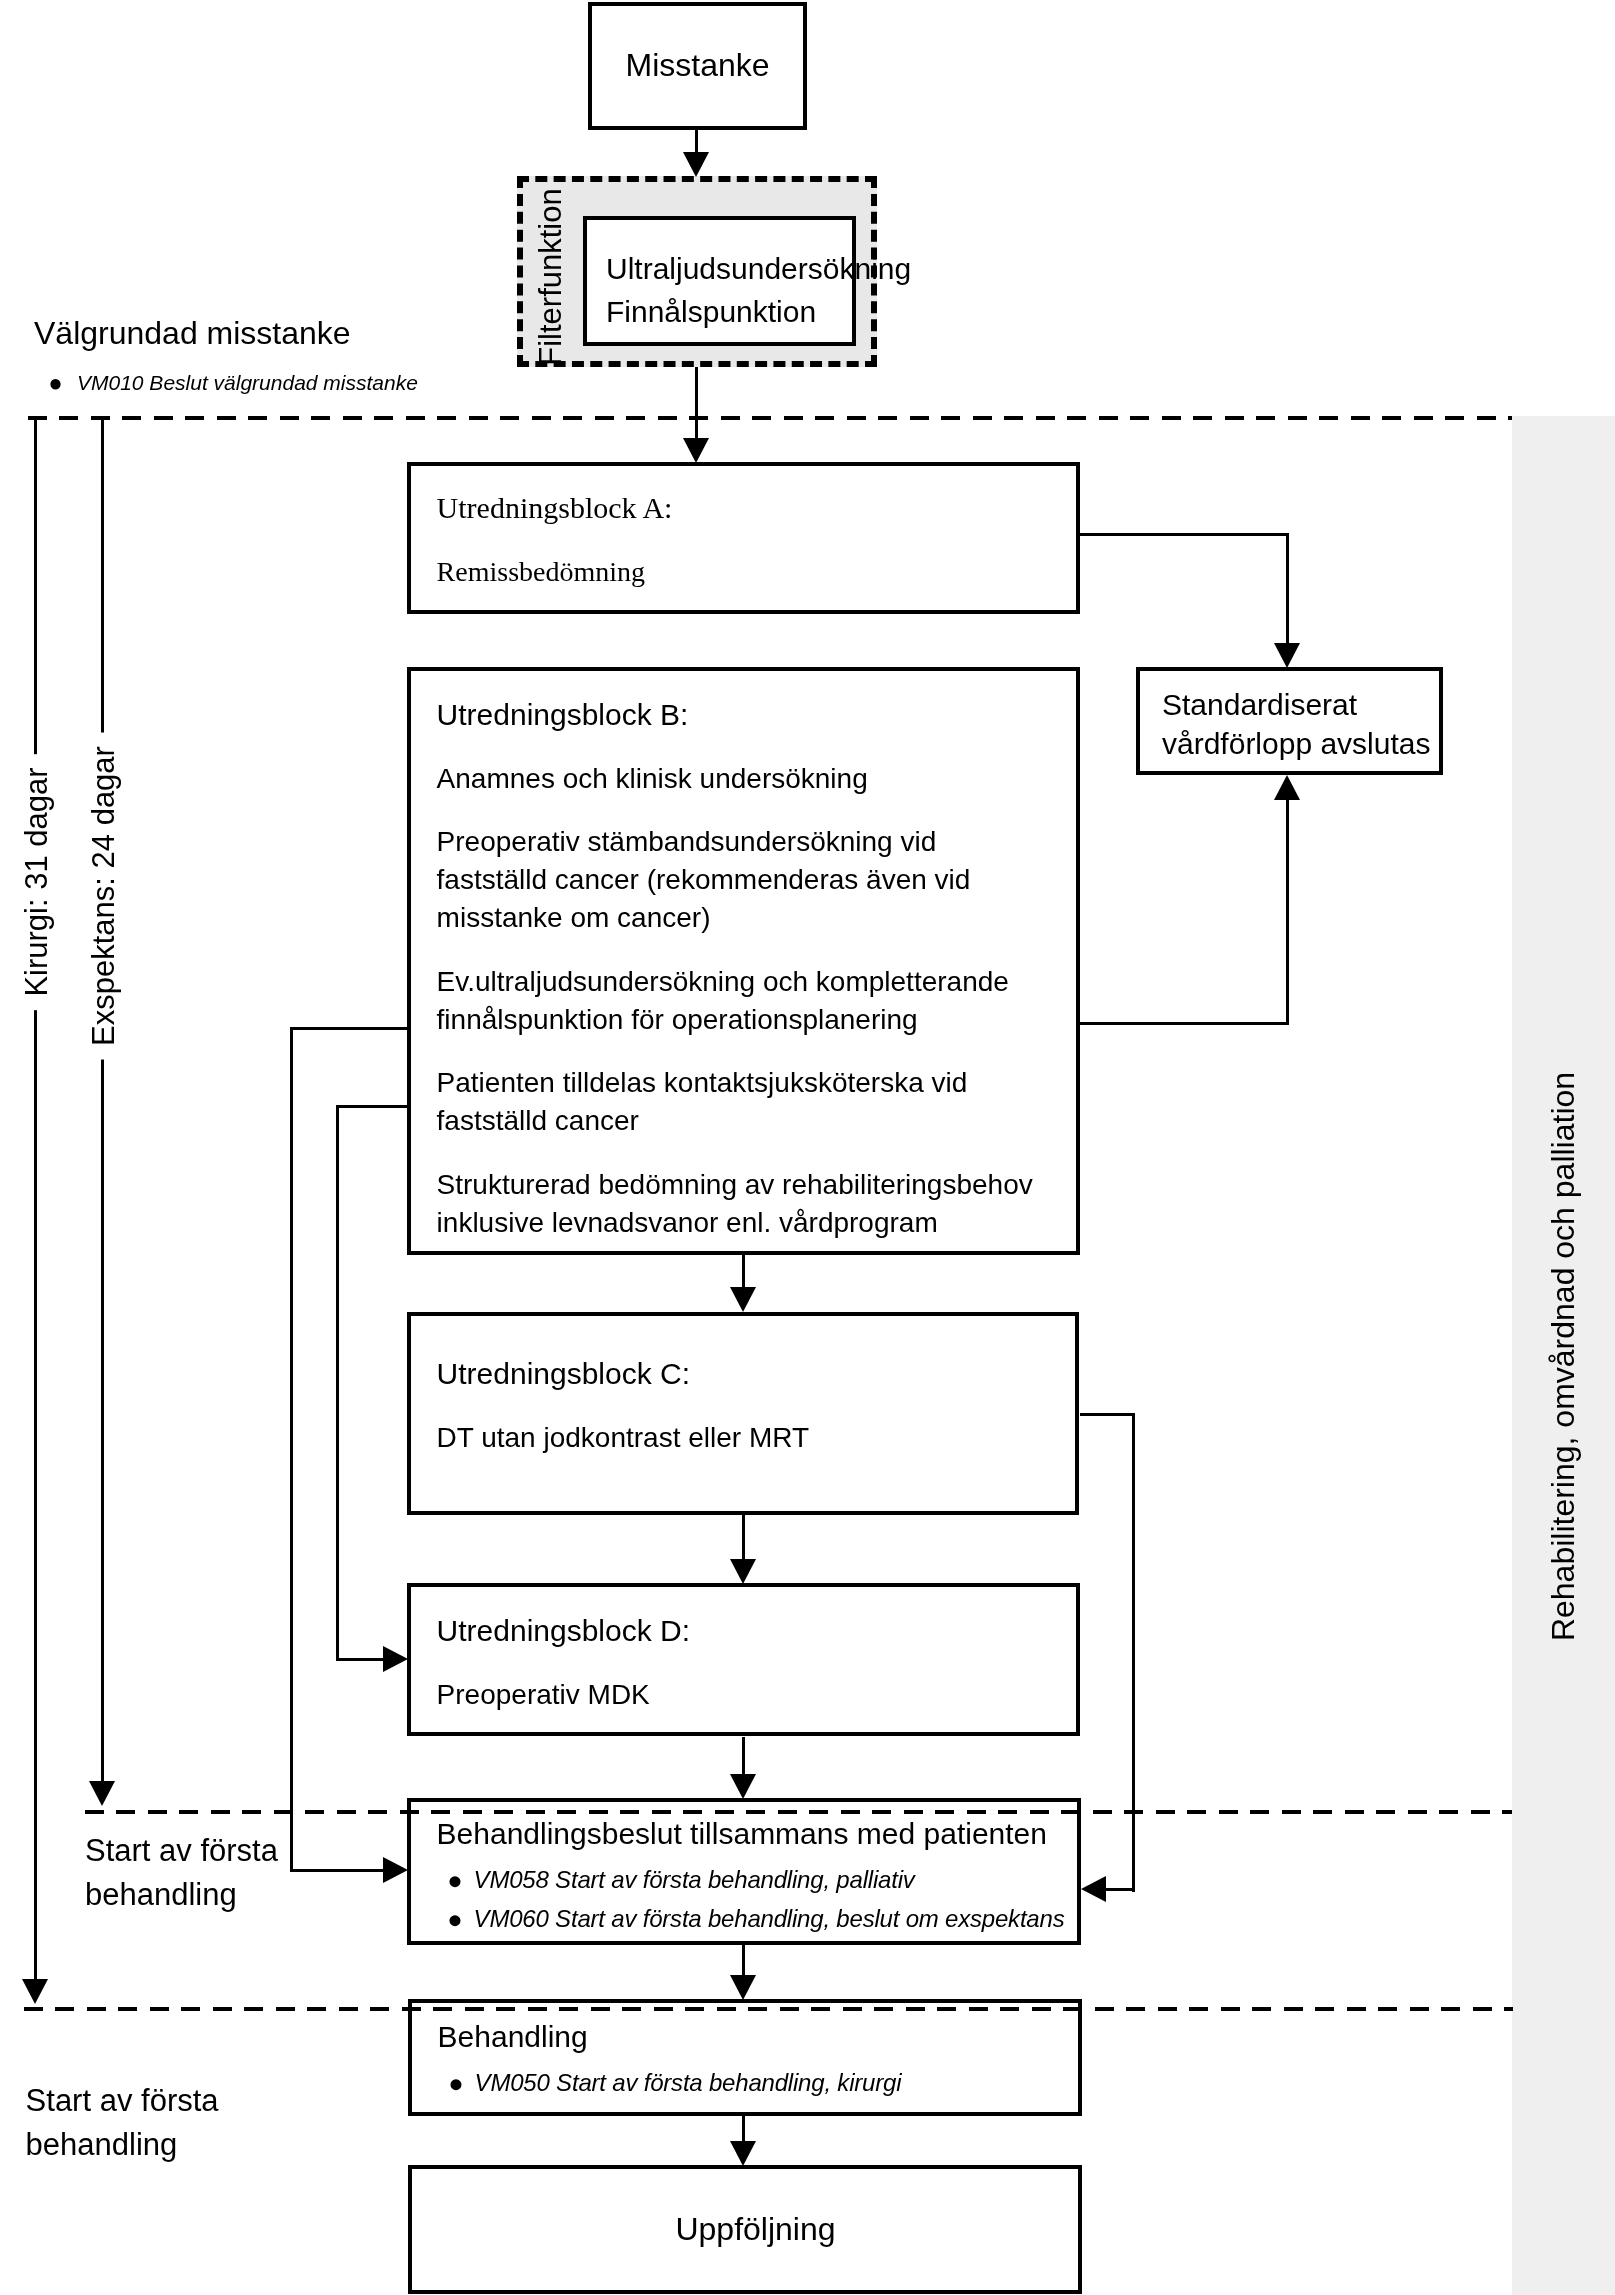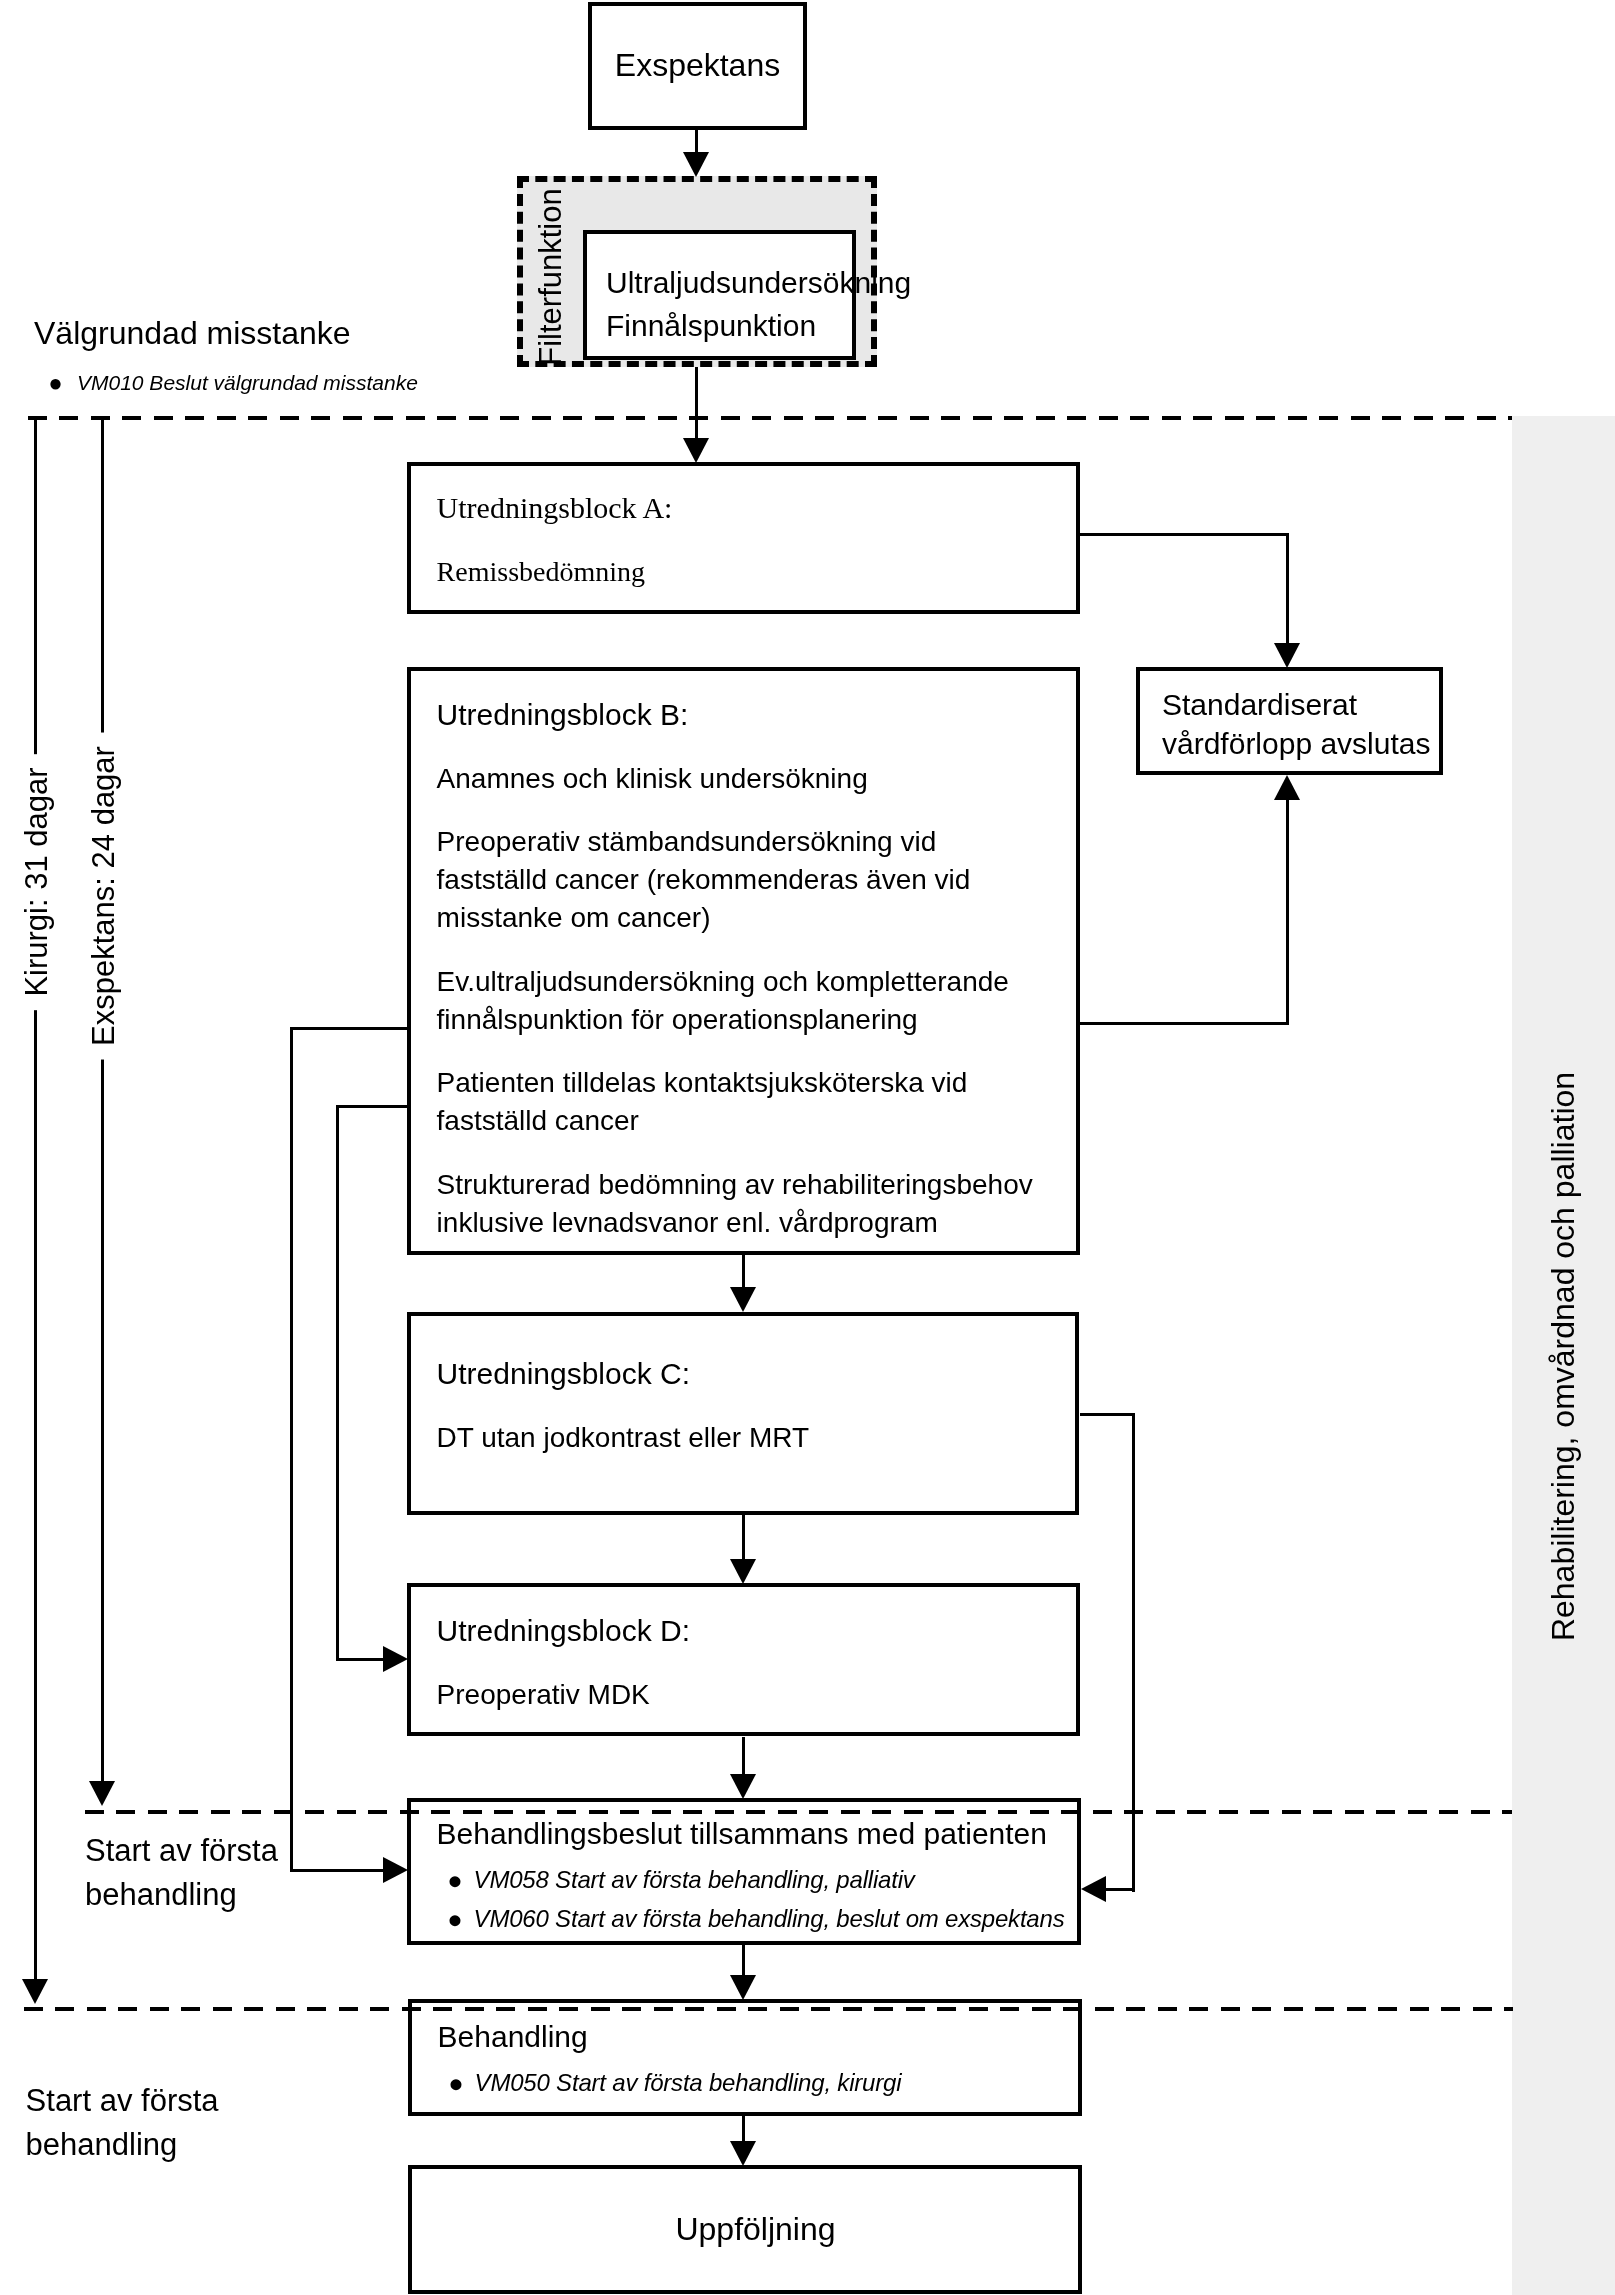--- a/index.html
+++ b/index.html
@@ -27,21 +27,21 @@
 
   .rotlabel { position:absolute; white-space:nowrap; font-size:31px;
     transform:translate(-50%,-50%) rotate(-90deg); background:#fff; padding:6.8px 13.6px; z-index:5; }
 
   .bullet-row { display:flex; align-items:flex-start; margin-top:10.2px; }
   .bullet-dot { width:37px; flex:0 0 37px; text-align:center; font-size:25.6px; line-height:34px; }
   .bullet-text { font-style:italic; font-size:24px; line-height:34px; white-space:nowrap; letter-spacing:-0.2px; }
 
   #filter-container { position:absolute; left:517px; top:176px; width:360px; height:191px;
      border:6px dashed #000; z-index:3; }
-  #filter-inner { position:absolute; left:60px; top:48px; width:273px; height:130px;
+  #filter-inner { position:absolute; left:60px; top:34px; width:273px; height:130px;
      background:#fff; border:4.3px solid #000; }
   #filter-inner .lines { padding:27px 0 0 19px; font-size:30px; line-height:43px; white-space:nowrap; }
   #filter-label { position:absolute; left:28px; top:95px; white-space:nowrap; font-size:31px;
      transform:translate(-50%,-50%) rotate(-90deg); }
 
   #band { position:absolute; left:1512px; top:416px; width:103px; height:1880px; z-index:1;
      display:flex; align-items:center; justify-content:center; }
   #band span { white-space:nowrap; font-size:32px; transform:rotate(-90deg); }
 
   #valgrundad { position:absolute; left:34px; top:314px; z-index:3; }
@@ -72,21 +72,21 @@
 
   <div class="vline" style="left:34px; top:418px; height:1561px;"></div>
   <div class="head down" style="left:22px; top:1979px;"></div>
   <div class="rotlabel" style="left:37px; top:882px;">Kirurgi: 31 dagar</div>
 
   <div class="vline" style="left:101px; top:418px; height:1363px;"></div>
   <div class="head down" style="left:89px; top:1781px;"></div>
   <div class="rotlabel" style="left:104px; top:896px;">Exspektans: 24 dagar</div>
 
   <div class="box" id="misstanke-box" style="left:588px; top:1.7px; width:219px; height:128px;">
-    <span class="center-text">Exspektans</span>
+    <span class="center-text">Misstanke</span>
   </div>
   <div class="vline" style="left:695px; top:130px; height:24px;"></div>
   <div class="head down" style="left:683px; top:152px;"></div>
 
   <div id="filter-container" style="background:#e8e8e8;">
     <div id="filter-label">Filterfunktion</div>
     <div id="filter-inner">
       <div class="lines">Ultraljudsundersökning<br>Finnålspunktion</div>
     </div>
   </div>

